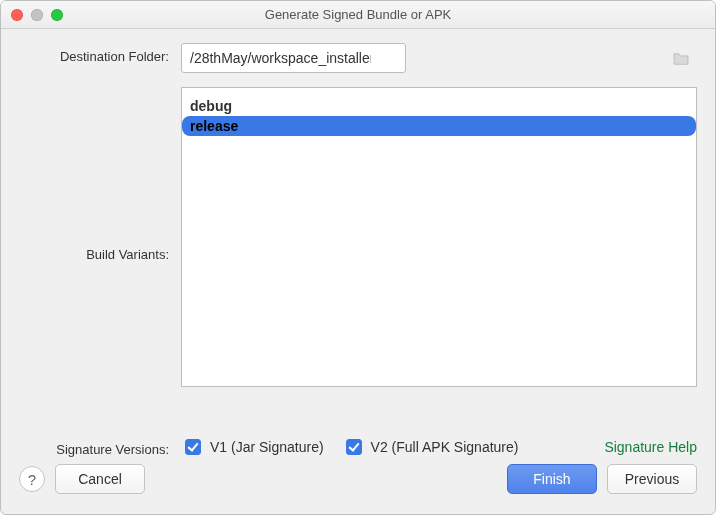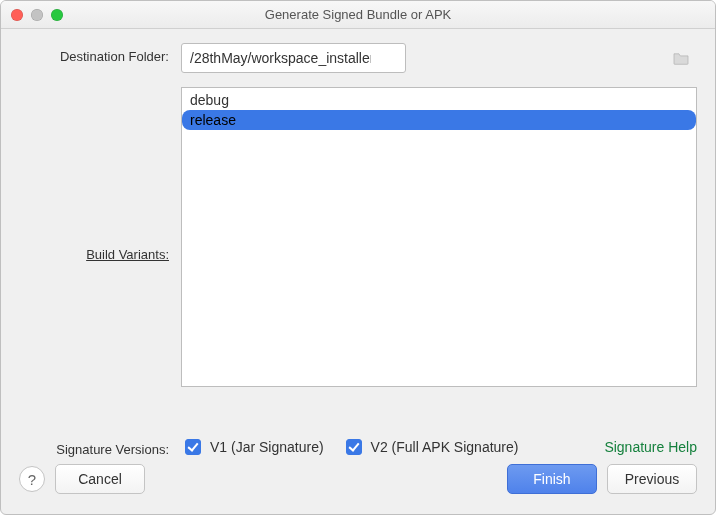--- a/index.html
+++ b/index.html
@@ -61,21 +61,21 @@
     column-gap: 12px;
     row-gap: 14px;
     align-items: start;
   }
   .label {
     text-align: right;
     color: #333;
     padding-top: 6px;
     white-space: nowrap;
   }
-  .label.variants { align-self: center; padding-top: 0; text-decoration: underline;}
+  .label.variants { align-self: center; padding-top: 0;}
   .dest-row { display:flex; align-items:center; }
   .path-input {
     flex: 1;
     height: 30px;
     border: 1px solid #bdbdbd;
     background: #fff;
     border-radius: 3px;
     padding: 0 34px 0 8px;
     font-size: 14px;
     color: #333;
@@ -87,21 +87,22 @@
     right:6px; top:50%; transform:translateY(-50%);
     width:20px; height:16px;
     display:flex; align-items:center; justify-content:center;
     color:#9a9a9a;
   }
   .variants-list {
     border: 1px solid #bdbdbd;
     background: #fff;
     height: 300px;
     overflow: auto;
-    padding-top: 2px;
+    padding-top: 8px;
+    font-weight: bold;
   }
   .variant-item {
     padding: 2px 8px;
     font-size: 14px;
     cursor: default;
     user-select: none;
   }
   .variant-item.selected {
     background: #3a78e6;
     color: #000000;

